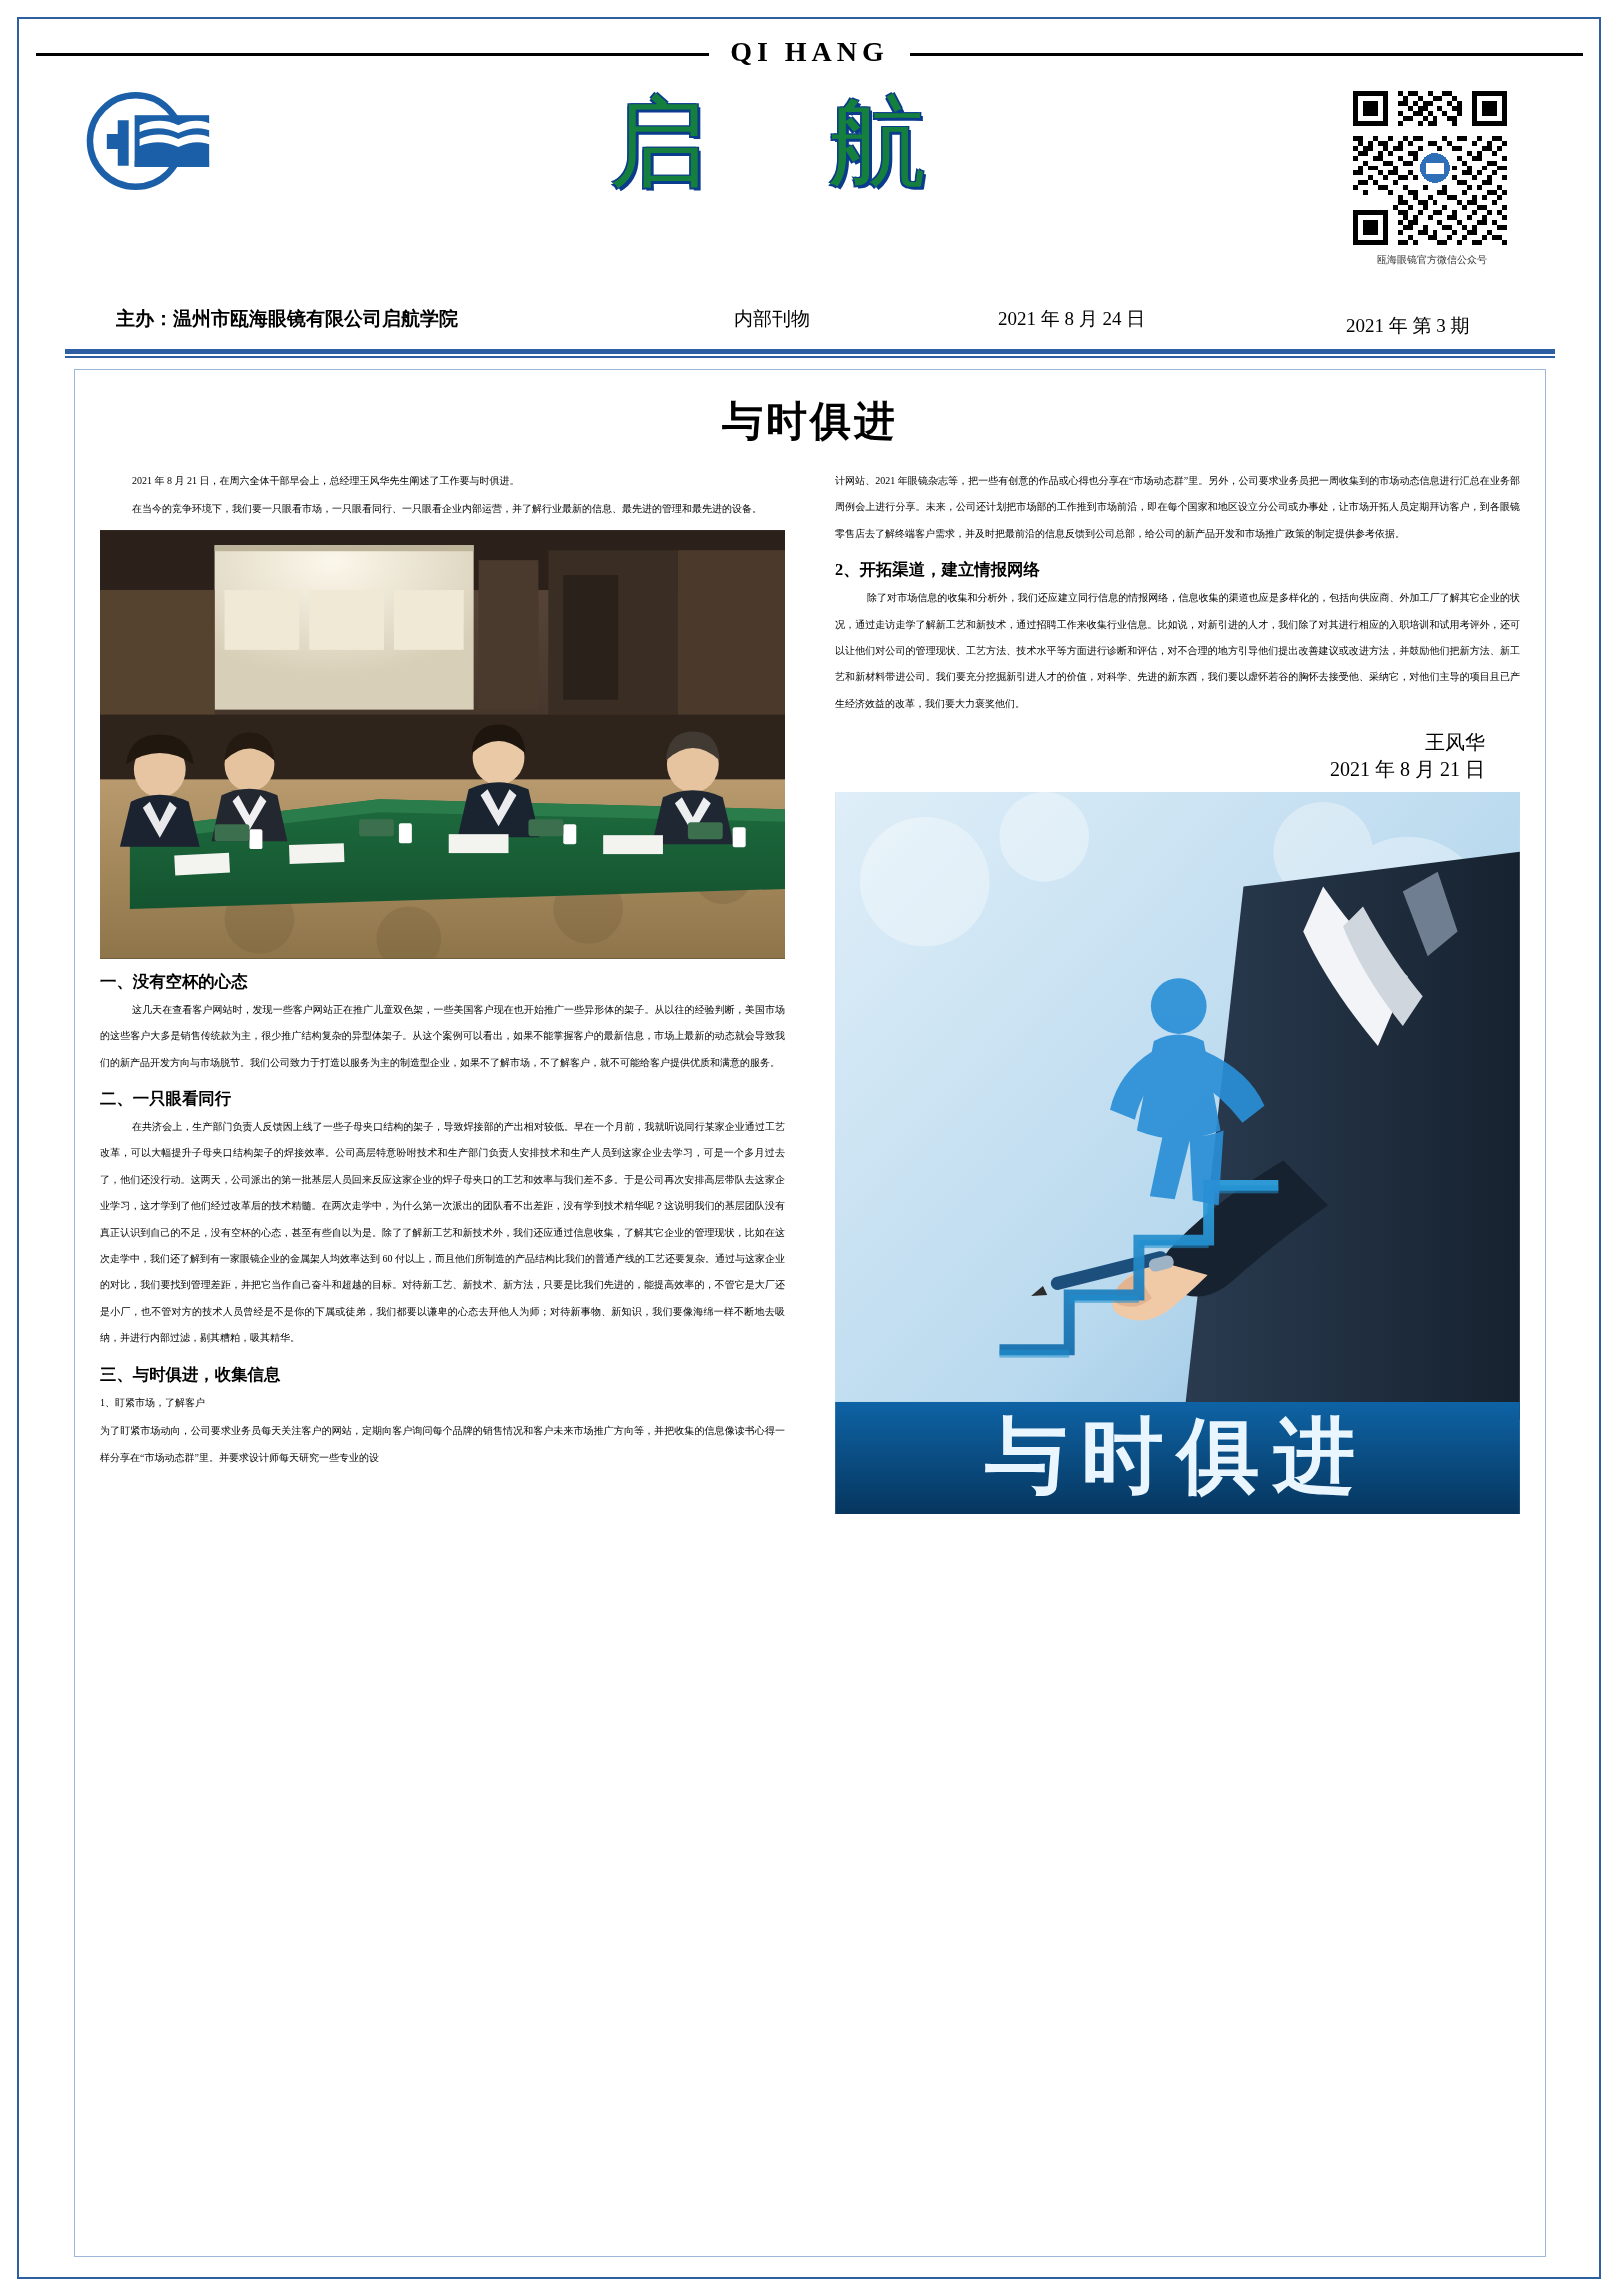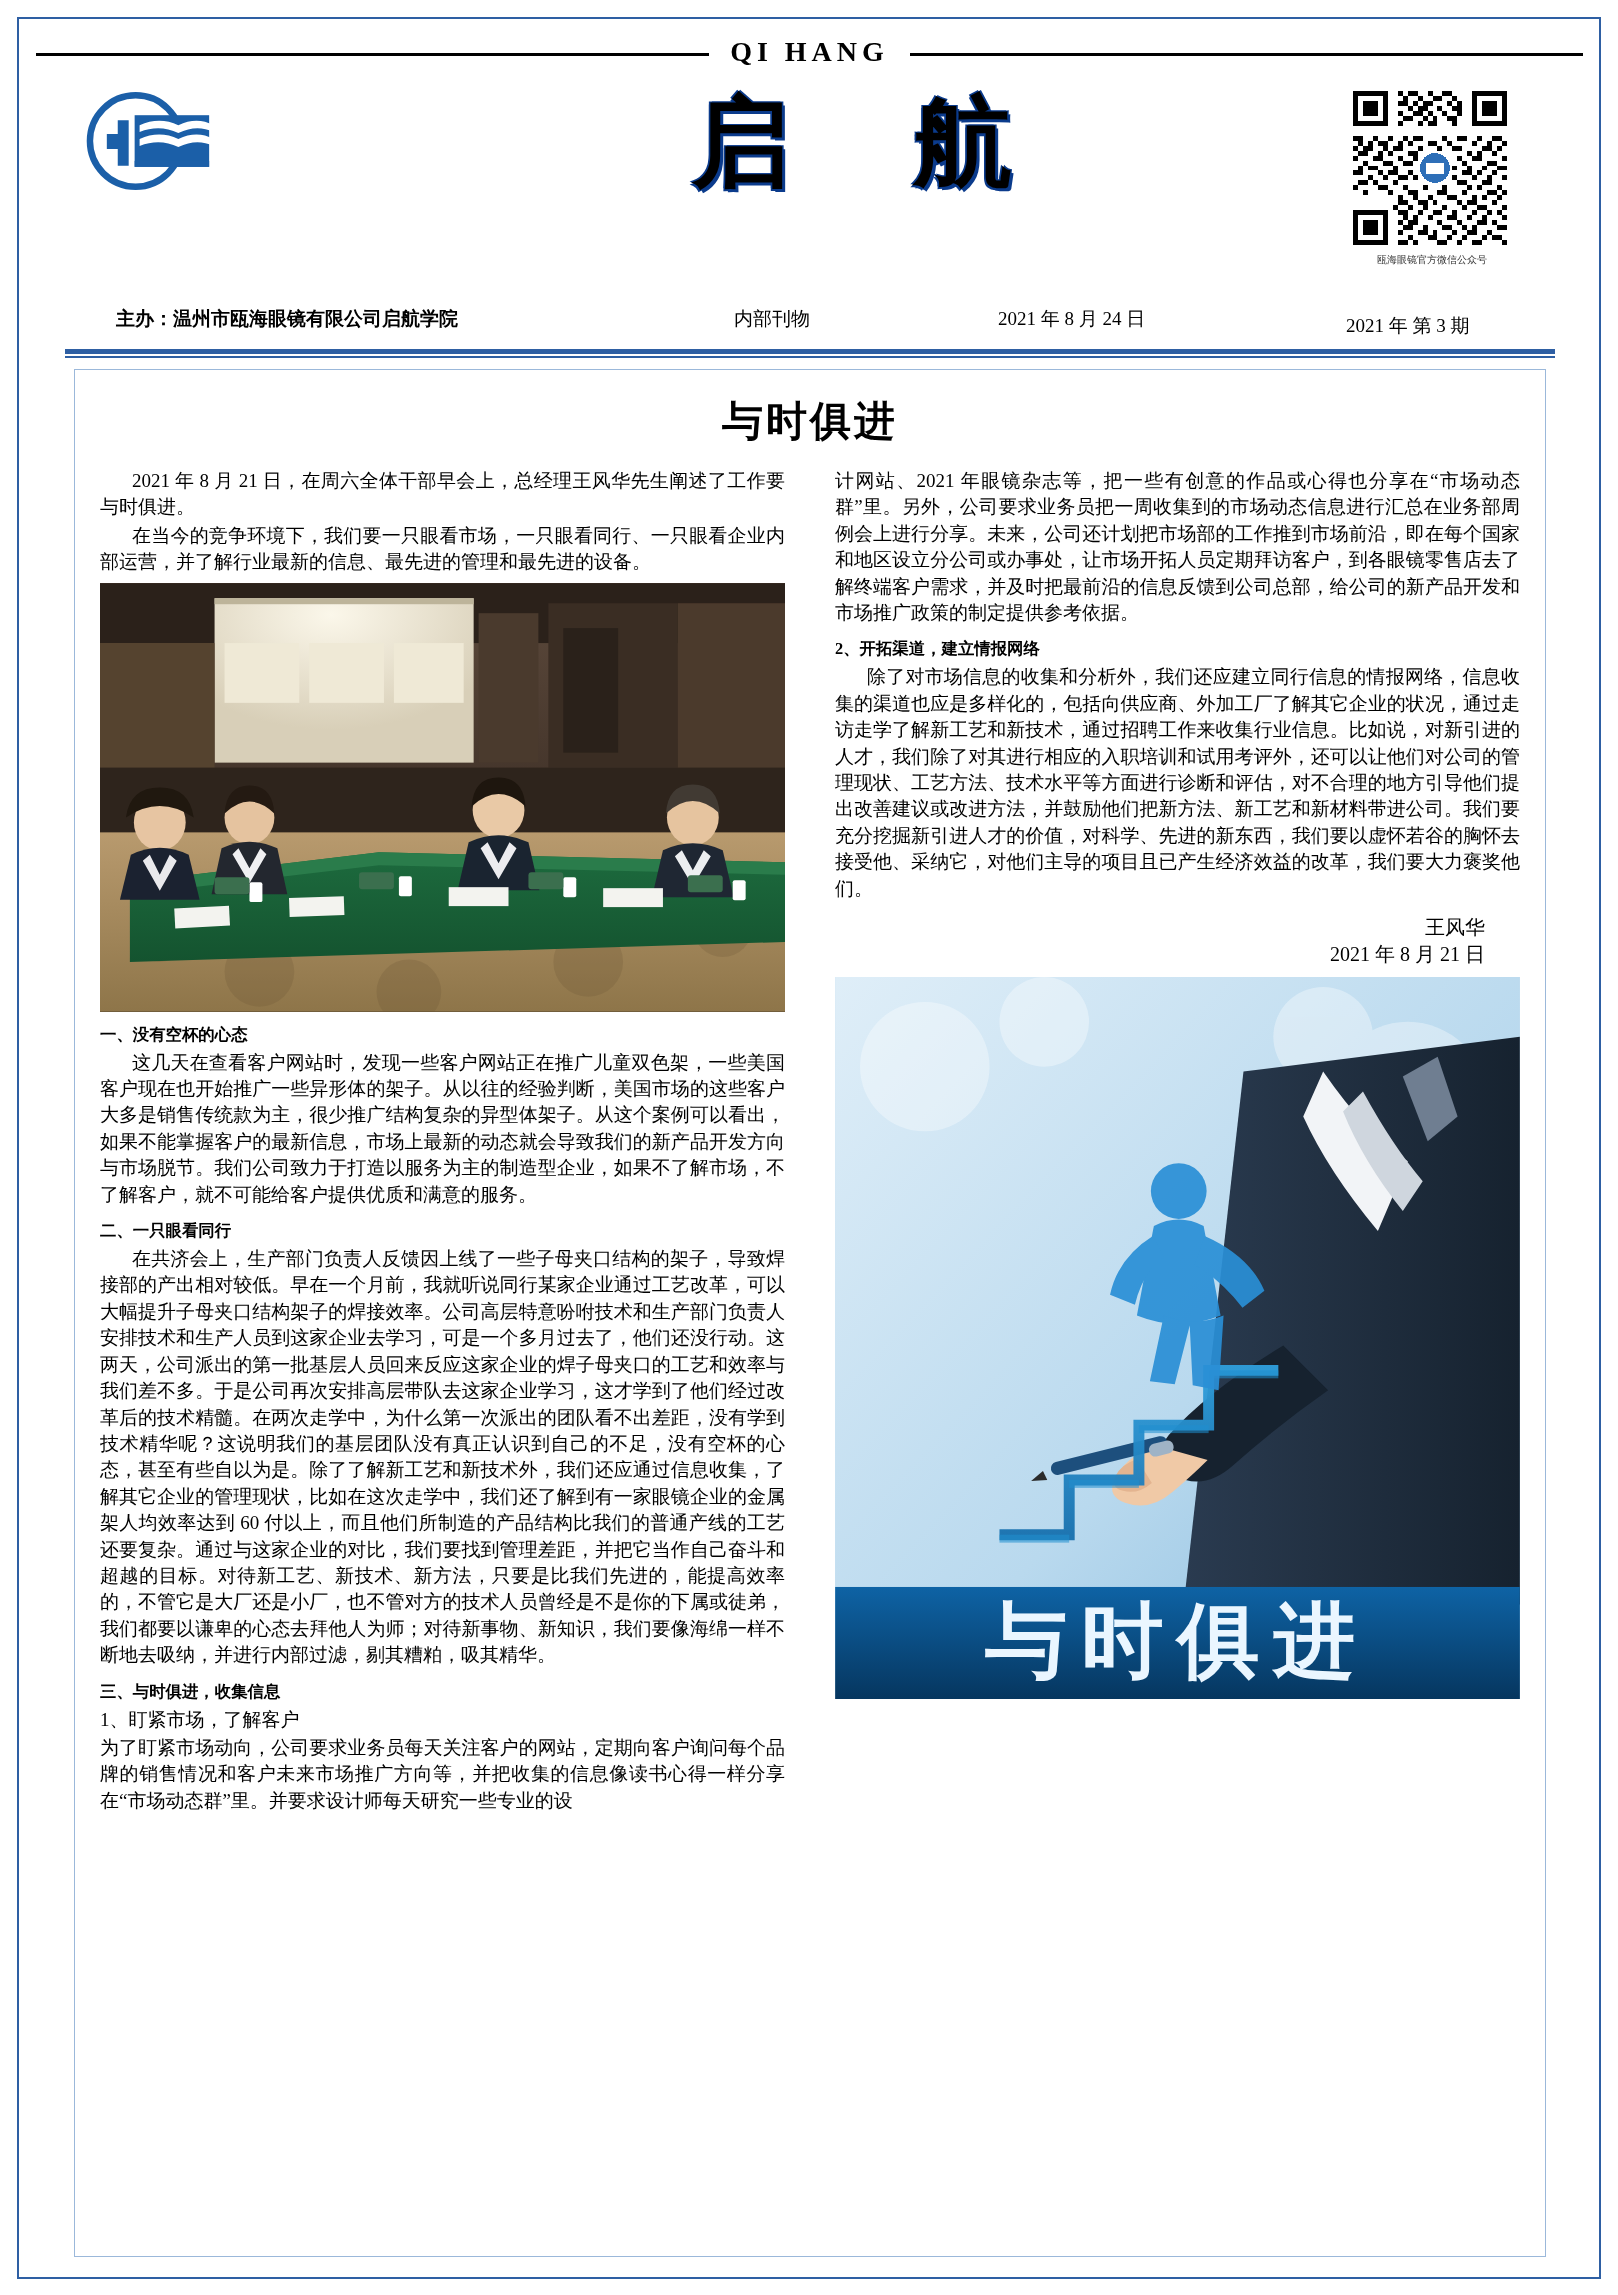--- a/index.html
+++ b/index.html
@@ -70,26 +70,26 @@
     top: 15px;
     width: 149px;
     height: 120px;
   }
   .logo svg { display: block; }
   .bigtitle {
     position: absolute;
     left: 573px;
     top: 15px;
     width: 448px;
-    text-align: right;
+    text-align: left;
     font-family: "DejaVu Serif", "Liberation Serif", serif;
-    font-weight: bold;
+    font-weight: normal;
     font-size: 98px;
     letter-spacing: 45px;
-    color: #000000;
+    color: #15803d;
     text-shadow:
        3px 3px 0 #0b3b8c,
       -1.5px -1.5px 0 #0b3b8c,
        1.5px -1.5px 0 #0b3b8c,
       -1.5px  1.5px 0 #0b3b8c;
     line-height: 1.15;
   }
   .qr-box {
     position: absolute;
     right: 54px;
@@ -165,21 +165,21 @@
   }
   .col {
     position: absolute;
     top: 0;
     width: 685px;
   }
   .col-left { left: 0; }
   .col-right { left: 735px; }
   p.body {
     margin: 0 0 2px 0;
-    font-size: 19px;
+    font-size: 10px;
     line-height: 26.4px;
     text-align: justify;
     text-justify: inter-ideograph;
     font-family: "Liberation Serif", "DejaVu Serif", serif;
   }
   p.indent { text-indent: 32px; }
   h3.sub {
     margin: 10px 0 2px 0;
     font-size: 16.4px;
     font-weight: bold;

